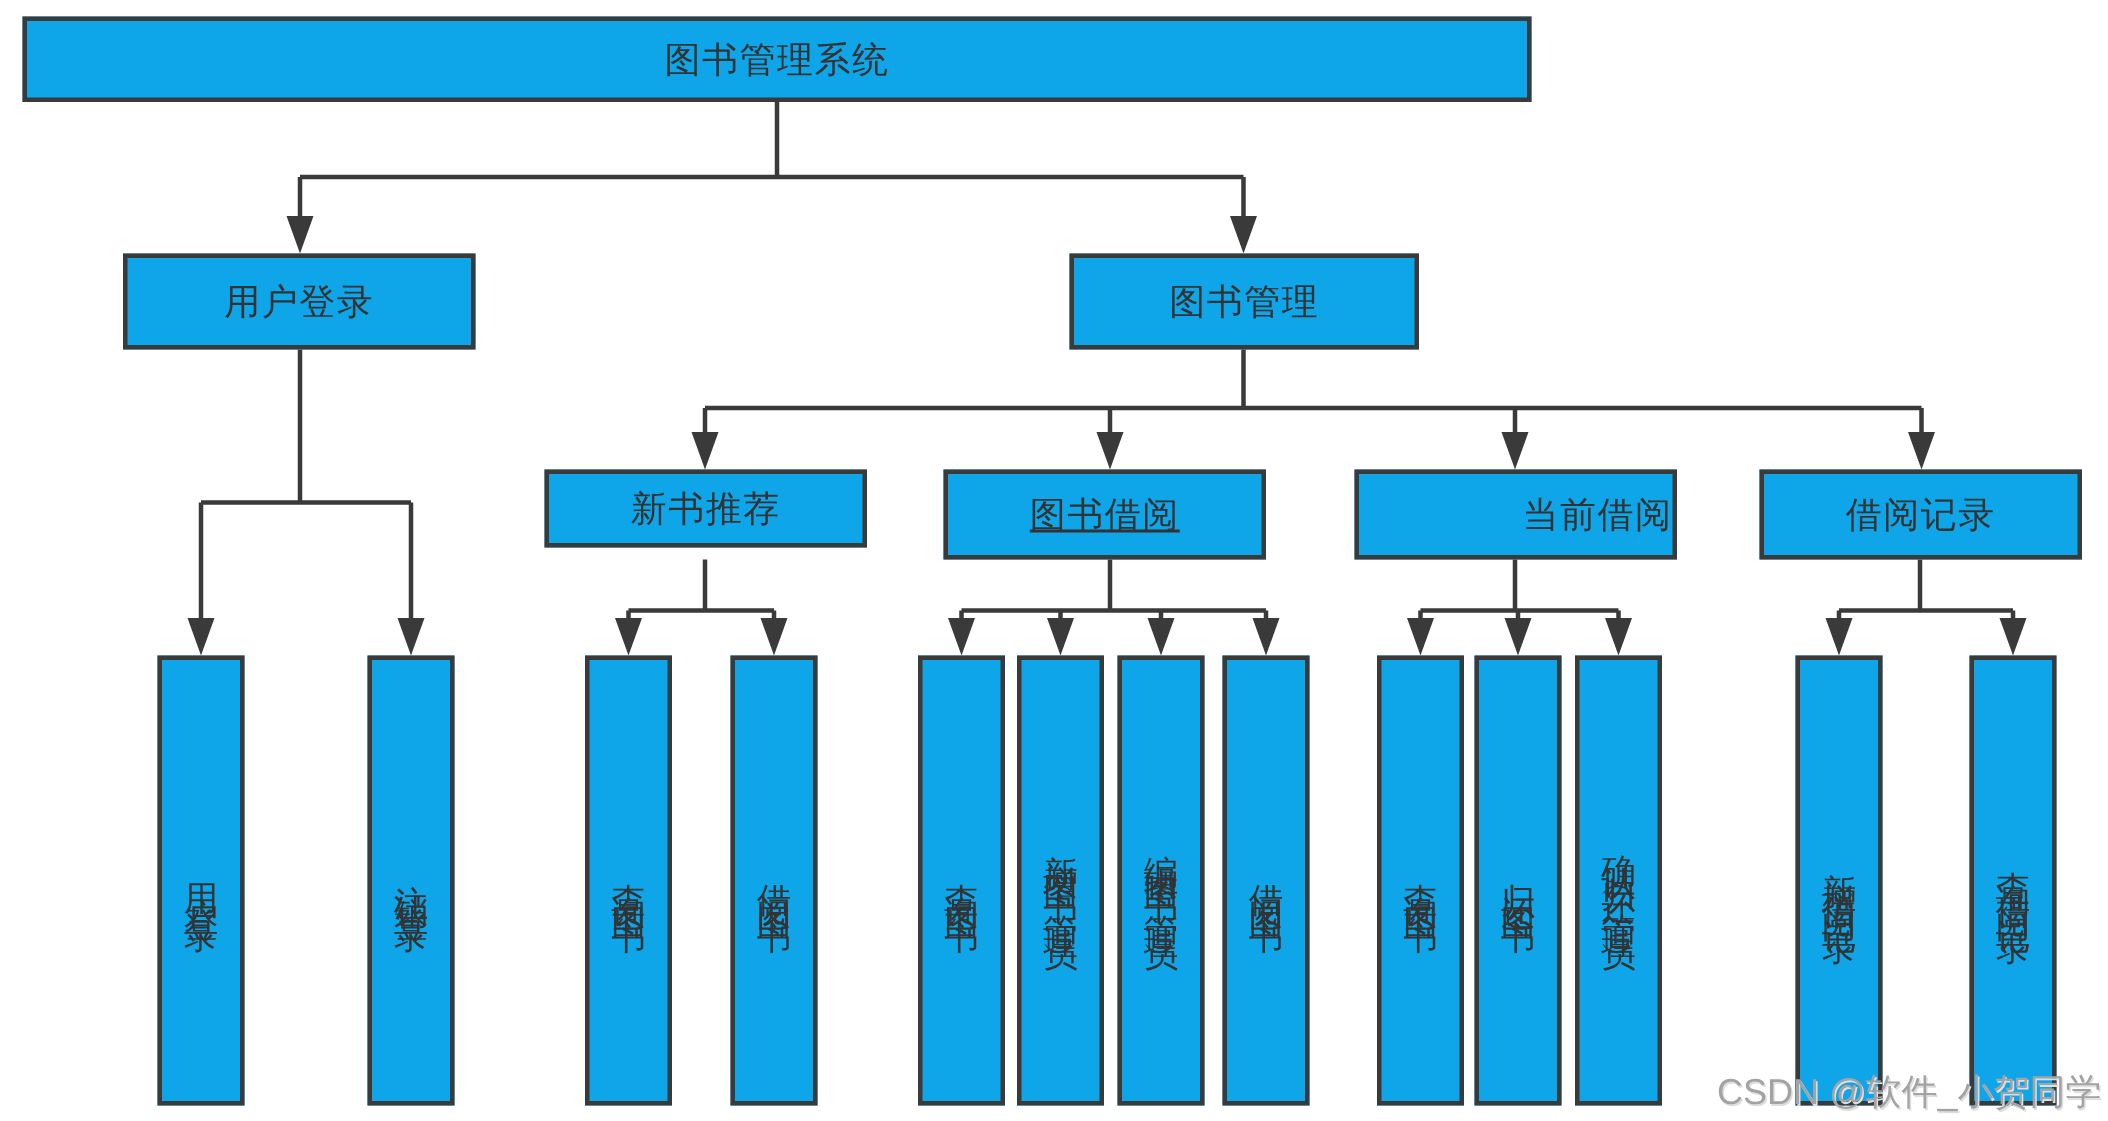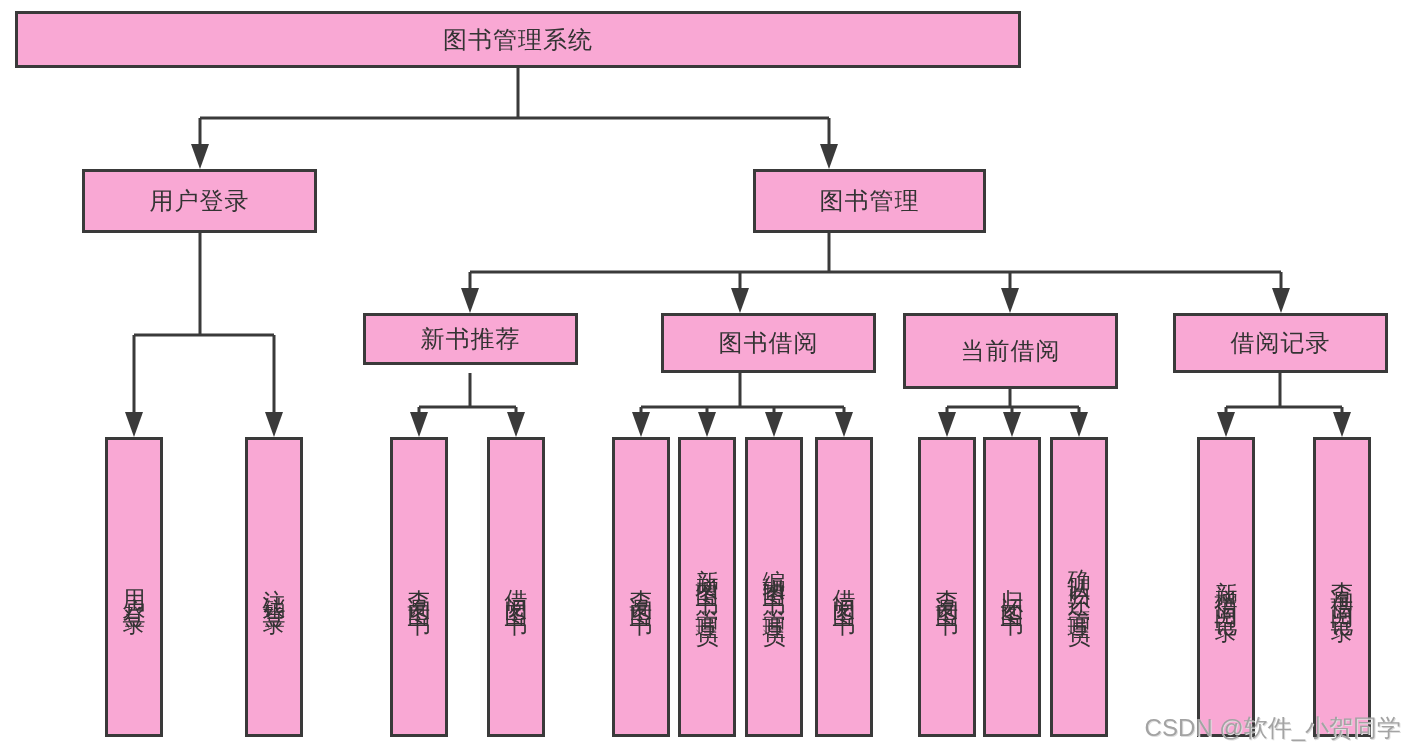--- a/index.html
+++ b/index.html
@@ -30,21 +30,21 @@
     stroke: var(--line);
     stroke-width: 3;
     fill: none;
   }
   svg.edges polygon {
     fill: var(--line);
     stroke: none;
   }
   .box {
     position: absolute;
-    background: #f9a8d4;
+    background: #0ea5e9;
     border: 3px solid var(--line);
     display: flex;
     align-items: center;
     justify-content: center;
     color: var(--text);
     z-index: 2;
   }
   .hbox span {
     font-size: 24px;
     letter-spacing: 1px;
@@ -124,31 +124,31 @@
     </g>
   </svg>
 
   <div class="box hbox" style="left:15px;top:11px;width:1006px;height:57px;">
     <span>图书管理系统</span>
   </div>
 
   <div class="box hbox" style="left:82px;top:169px;width:235px;height:64px;">
     <span>用户登录</span>
   </div>
-  <div class="box hbox" style="left:713px;top:169px;width:233px;height:64px;margin-left:40px;">
+  <div class="box hbox" style="left:713px;top:169px;width:233px;height:64px;">
     <span>图书管理</span>
   </div>
 
   <div class="box hbox" style="left:363px;top:313px;width:215px;height:52px;">
     <span>新书推荐</span>
   </div>
-  <div class="box hbox" style="left:661px;top:313px;width:215px;height:60px;">
+  <div class="box hbox" style="left:629px;top:313px;width:215px;height:60px;text-decoration:underline;">
     <span>图书借阅</span>
   </div>
-  <div class="box hbox" style="left:903px;top:313px;width:215px;height:76px;">
+  <div class="box hbox" style="left:903px;top:313px;width:215px;height:60px;justify-content:flex-end;">
     <span>当前借阅</span>
   </div>
   <div class="box hbox" style="left:1173px;top:313px;width:215px;height:60px;">
     <span>借阅记录</span>
   </div>
 
   <div class="box vbox" style="left:105px;top:437px;width:58px;height:300px;">
     <span>用户登录</span>
   </div>
   <div class="box vbox" style="left:245px;top:437px;width:58px;height:300px;">

